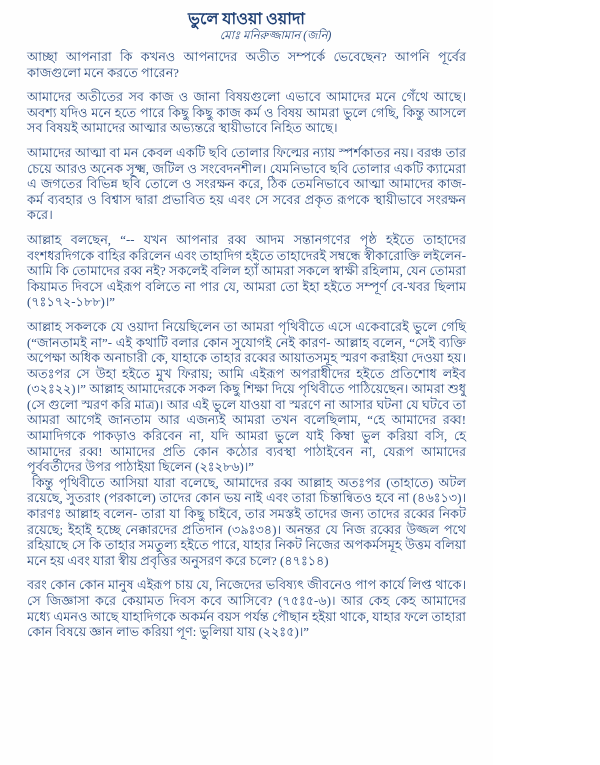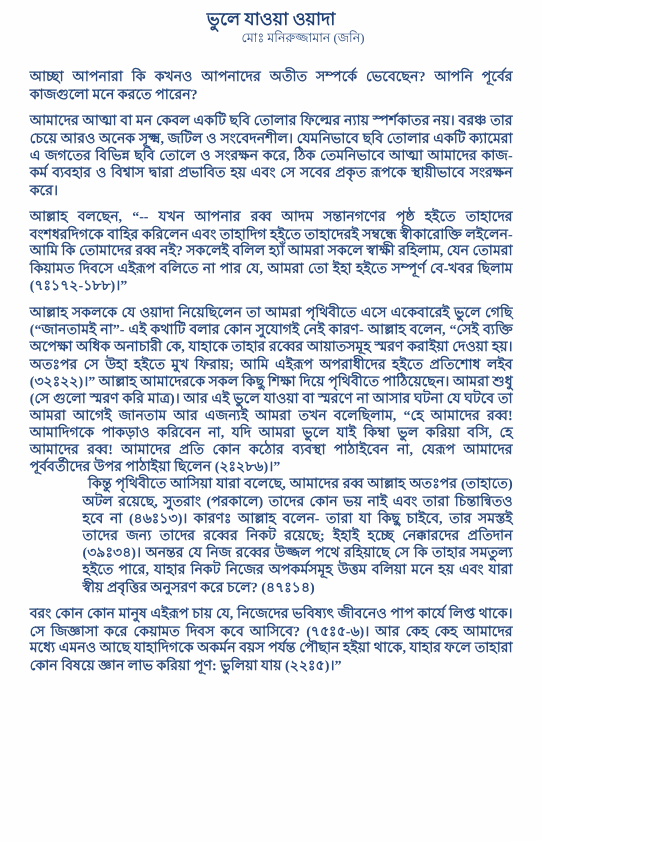--- a/index.html
+++ b/index.html
@@ -22,54 +22,54 @@
     text-align: center;
     font-size: 16px;
     font-weight: bold;
     color: #1e3f74;
     line-height: 18px;
     margin-top: 2px;
   }
   .doc-byline {
     text-align: center;
     font-size: 11.5px;
+    font-style: italic;
     color: #2b4b7e;
     line-height: 14px;
     padding-left: 58px; 
-    margin-bottom: 21px;
+    margin-bottom: 8px;
   }
   .doc-body {
     font-size: 12.8px;
     line-height: 15.6px;
   }
   .para {
     margin: 0 0 9px 0;
     text-align: justify;
     text-justify: inter-word;
-    font-weight: bold;
   }
   .para.no-gap {
     margin-top: -9px; 
-    margin-left: 48px;
   }
   .para.indent {
     text-indent: 5px;
   }
   .para:last-child {
     margin-bottom: 6px;
   }
 </style>
 </head>
 <body>
 
 <div class="page">
   <div class="doc-title">ভুলে যাওয়া ওয়াদা</div>
   <div class="doc-byline">মোঃ মনিরুজ্জামান (জনি)</div>
 
   <div class="doc-body">
     <p class="para">আচ্ছা আপনারা কি কখনও আপনাদের অতীত সম্পর্কে ভেবেছেন? আপনি পূর্বের কাজগুলো মনে করতে পারেন?</p>
+    <p class="para">আমাদের অতীতের সব কাজ ও জানা বিষয়গুলো এভাবে আমাদের মনে গেঁথে আছে। অবশ্য যদিও মনে হতে পারে কিছু কিছু কাজ কর্ম ও বিষয় আমরা ভুলে গেছি, কিন্তু আসলে সব বিষয়ই আমাদের আত্মার অভ্যন্তরে স্থায়ীভাবে নিহিত আছে।</p>
     <p class="para">আমাদের আত্মা বা মন কেবল একটি ছবি তোলার ফিল্মের ন্যায় স্পর্শকাতর নয়। বরঞ্চ তার চেয়ে আরও অনেক সূক্ষ্ম, জটিল ও সংবেদনশীল। যেমনিভাবে ছবি তোলার একটি ক্যামেরা এ জগতের বিভিন্ন ছবি তোলে ও সংরক্ষন করে, ঠিক তেমনিভাবে আত্মা আমাদের কাজ-কর্ম ব্যবহার ও বিশ্বাস দ্বারা প্রভাবিত হয় এবং সে সবের প্রকৃত রূপকে স্থায়ীভাবে সংরক্ষন করে।</p>
     <p class="para">আল্লাহ বলছেন, “-- যখন আপনার রব্ব আদম সন্তানগণের পৃষ্ঠ হইতে তাহাদের বংশধরদিগকে বাহির করিলেন এবং তাহাদিগ হইতে তাহাদেরই সম্বন্ধে স্বীকারোক্তি লইলেন- আমি কি তোমাদের রব্ব নই? সকলেই বলিল হ্যাঁ আমরা সকলে স্বাক্ষী রহিলাম, যেন তোমরা কিয়ামত দিবসে এইরূপ বলিতে না পার যে, আমরা তো ইহা হইতে সম্পূর্ণ বে-খবর ছিলাম (৭ঃ১৭২-১৮৮)।”</p>
     <p class="para">আল্লাহ সকলকে যে ওয়াদা নিয়েছিলেন তা আমরা পৃথিবীতে এসে একেবারেই ভুলে গেছি (“জানতামই না”- এই কথাটি বলার কোন সুযোগই নেই কারণ- আল্লাহ বলেন, “সেই ব্যক্তি অপেক্ষা অধিক অনাচারী কে, যাহাকে তাহার রব্বের আয়াতসমূহ স্মরণ করাইয়া দেওয়া হয়। অতঃপর সে উহা হইতে মুখ ফিরায়; আমি এইরূপ অপরাধীদের হইতে প্রতিশোধ লইব (৩২ঃ২২)।” আল্লাহ আমাদেরকে সকল কিছু শিক্ষা দিয়ে পৃথিবীতে পাঠিয়েছেন। আমরা শুধু (সে গুলো স্মরণ করি মাত্র)। আর এই ভুলে যাওয়া বা স্মরণে না আসার ঘটনা যে ঘটবে তা আমরা আগেই জানতাম আর এজন্যই আমরা তখন বলেছিলাম, “হে আমাদের রব্ব! আমাদিগকে পাকড়াও করিবেন না, যদি আমরা ভুলে যাই কিম্বা ভুল করিয়া বসি, হে আমাদের রব্ব! আমাদের প্রতি কোন কঠোর ব্যবস্থা পাঠাইবেন না, যেরূপ আমাদের পূর্ববর্তীদের উপর পাঠাইয়া ছিলেন (২ঃ২৮৬)।”</p>
     <p class="para no-gap indent">কিন্তু পৃথিবীতে আসিয়া যারা বলেছে, আমাদের রব্ব আল্লাহ অতঃপর (তাহাতে) অটল রয়েছে, সুতরাং (পরকালে) তাদের কোন ভয় নাই এবং তারা চিন্তান্বিতও হবে না (৪৬ঃ১৩)। কারণঃ আল্লাহ বলেন- তারা যা কিছু চাইবে, তার সমস্তই তাদের জন্য তাদের রব্বের নিকট রয়েছে; ইহাই হচ্ছে নেক্কারদের প্রতিদান (৩৯ঃ৩৪)। অনন্তর যে নিজ রব্বের উজ্জল পথে রহিয়াছে সে কি তাহার সমতুল্য হইতে পারে, যাহার নিকট নিজের অপকর্মসমূহ উত্তম বলিয়া মনে হয় এবং যারা স্বীয় প্রবৃত্তির অনুসরণ করে চলে? (৪৭ঃ১৪)</p>
     <p class="para">বরং কোন কোন মানুষ এইরূপ চায় যে, নিজেদের ভবিষ্যৎ জীবনেও পাপ কার্যে লিপ্ত থাকে। সে জিজ্ঞাসা করে কেয়ামত দিবস কবে আসিবে? (৭৫ঃ৫-৬)। আর কেহ কেহ আমাদের মধ্যে এমনও আছে যাহাদিগকে অকর্মন বয়স পর্যন্ত পৌছান হইয়া থাকে, যাহার ফলে তাহারা কোন বিষয়ে জ্ঞান লাভ করিয়া পূণ: ভুলিয়া যায় (২২ঃ৫)।”</p>
   </div>
 </div>
 
 </body></html>

